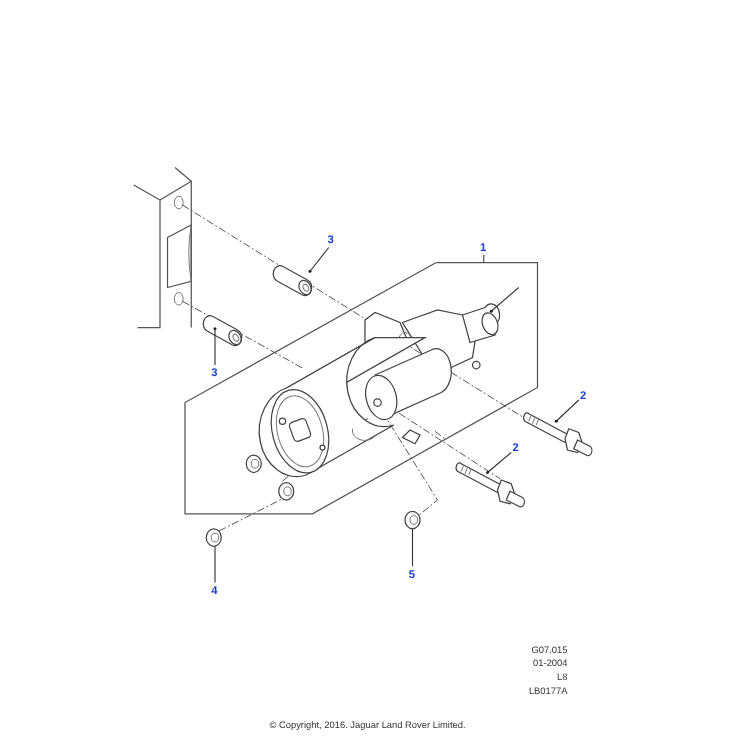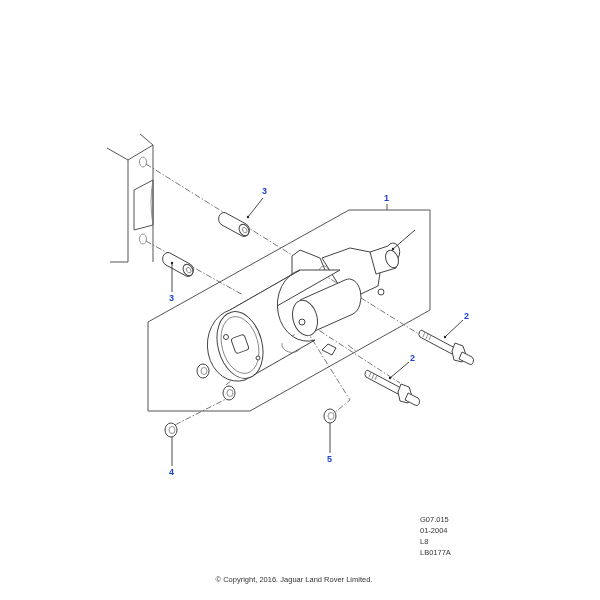--- a/index.html
+++ b/index.html
@@ -6,21 +6,21 @@
   body { width: 600px; height: 600px; position: relative; overflow: hidden;
          font-family: "Liberation Sans", sans-serif; }
   #diagram { position: absolute; left: 0; top: 0; width: 600px; height: 600px; }
   .ln { stroke: #555; stroke-width: 1; fill: none; }
   .thin { stroke: #777; stroke-width: 0.8; fill: none; }
   .part { stroke: #444; stroke-width: 1; fill: #fff; }
   .dash { stroke: #555; stroke-width: 0.8; fill: none; stroke-dasharray: 6 2 1.5 2; }
   .leader { stroke: #333; stroke-width: 0.9; fill: none; }
   .callout { position: absolute; font-size: 9px; font-weight: bold; color: #1a3fd6;
              font-family: "Liberation Sans", sans-serif; line-height: 1; }
-  .meta-block { position: absolute; left: 420px; top: 514px; width: 50px; text-align: left; }
+  .meta-block { position: absolute; left: 404px; top: 514px; width: 50px; text-align: right; }
   .meta-line { font-size: 7.5px; color: #333; height: 11px; line-height: 11px; }
   .copyright { position: absolute; left: 0; top: 575px; width: 588px; text-align: center;
                font-size: 7.5px; color: #333; }
 </style>
 </head>
 <body>
 
 <svg id="diagram" viewBox="0 0 600 600" xmlns="http://www.w3.org/2000/svg">
 
   <g>

